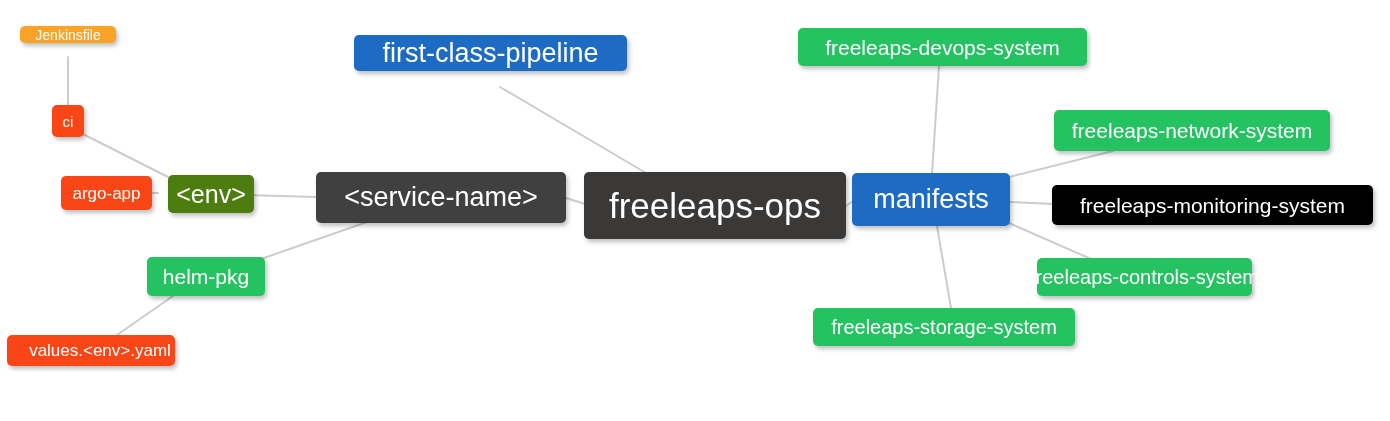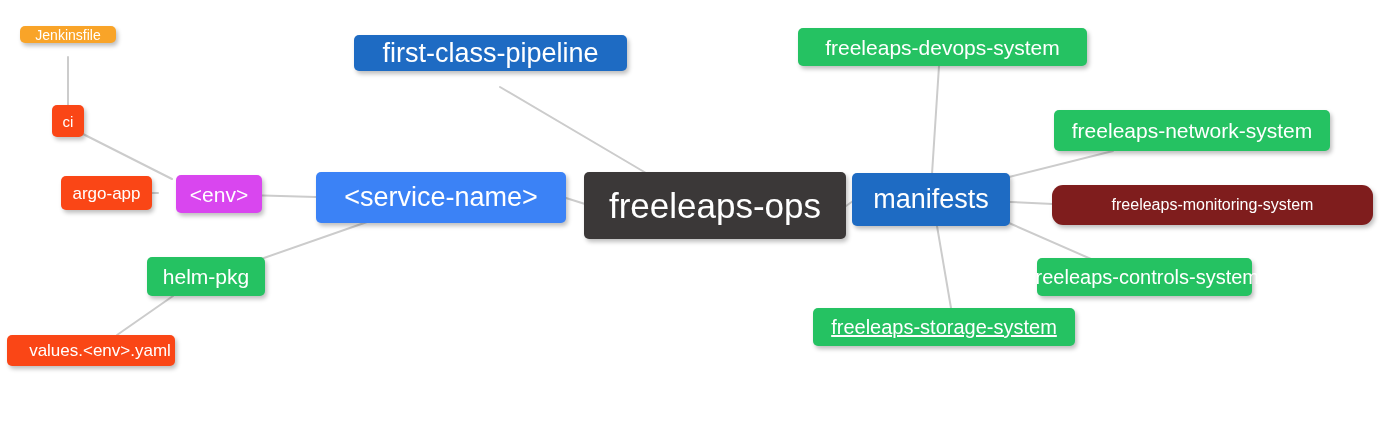--- a/index.html
+++ b/index.html
@@ -54,26 +54,26 @@
       <line x1="932" y1="174" x2="939" y2="66" stroke="#cccccc" stroke-width="2" stroke-linecap="round"></line>
       <line x1="1009" y1="177" x2="1113" y2="151" stroke="#cccccc" stroke-width="2" stroke-linecap="round"></line>
       <line x1="1010" y1="202" x2="1053" y2="204" stroke="#cccccc" stroke-width="2" stroke-linecap="round"></line>
       <line x1="1009" y1="223" x2="1091" y2="259" stroke="#cccccc" stroke-width="2" stroke-linecap="round"></line>
       <line x1="937" y1="226" x2="951" y2="308" stroke="#cccccc" stroke-width="2" stroke-linecap="round"></line>
     </svg>
   <div id="node-layer">
       <div class="node" style="left: 20px; top: 26px; width: 96px; height: 17px; font-size: 14px; background: rgb(249, 164, 40); color: rgb(255, 255, 255);">Jenkinsfile</div>
       <div class="node" style="left: 52px; top: 105px; width: 32px; height: 32px; font-size: 15px; background: rgb(250, 70, 22); color: rgb(255, 255, 255);">ci</div>
       <div class="node" style="left: 31px; top: 176px; width: 91px; height: 34px; font-size: 17px; background: rgb(250, 70, 22); color: rgb(255, 255, 255); margin-left: 30px;">argo-app</div>
-      <div class="node" style="left: 176px; top: 175px; width: 86px; height: 38px; font-size: 21px; background: #d946ef; color: rgb(255, 255, 255);">&lt;env&gt;</div>
+      <div class="node" style="left: 168px; top: 175px; width: 86px; height: 38px; font-size: 25px; background: #4d7c0f; color: rgb(255, 255, 255);">&lt;env&gt;</div>
       <div class="node" style="left: 147px; top: 257px; width: 118px; height: 39px; font-size: 21px; background: rgb(37, 194, 98); color: rgb(255, 255, 255);">helm-pkg</div>
       <div class="node" style="left: 7px; top: 335px; width: 168px; height: 31px; font-size: 17px; background: rgb(250, 70, 22); color: rgb(255, 255, 255); padding-left: 18px;">values.&lt;env&gt;.yaml</div>
       <div class="node" style="left: 314px; top: 35px; width: 273px; height: 36px; font-size: 27px; background: rgb(30, 107, 195); color: rgb(255, 255, 255); margin-left: 40px;">first-class-pipeline</div>
-      <div class="node" style="left: 316px; top: 172px; width: 250px; height: 51px; font-size: 27px; background: #3b82f6; color: rgb(255, 255, 255);">&lt;service-name&gt;</div>
+      <div class="node" style="left: 316px; top: 172px; width: 250px; height: 51px; font-size: 27px; background: #404040; color: rgb(255, 255, 255);">&lt;service-name&gt;</div>
       <div class="node" style="left: 584px; top: 172px; width: 262px; height: 67px; font-size: 35px; background: rgb(59, 56, 56); color: rgb(255, 255, 255);">freeleaps-ops</div>
       <div class="node" style="left: 852px; top: 173px; width: 158px; height: 53px; font-size: 27px; background: rgb(30, 107, 195); color: rgb(255, 255, 255);">manifests</div>
       <div class="node" style="left: 798px; top: 28px; width: 289px; height: 38px; font-size: 21px; background: rgb(37, 194, 98); color: rgb(255, 255, 255);">freeleaps-devops-system</div>
       <div class="node" style="left: 1054px; top: 110px; width: 276px; height: 41px; font-size: 21px; background: rgb(37, 194, 98); color: rgb(255, 255, 255);">freeleaps-network-system</div>
-      <div class="node" style="left: 1052px; top: 185px; width: 321px; height: 40px; font-size: 16px; background: #7f1d1d; color: rgb(255, 255, 255); border-radius: 11px;">freeleaps-monitoring-system</div>
+      <div class="node" style="left: 1052px; top: 185px; width: 321px; height: 40px; font-size: 21px; background: #000000; color: rgb(255, 255, 255);">freeleaps-monitoring-system</div>
       <div class="node" style="left: 1037px; top: 258px; width: 215px; height: 38px; font-size: 20px; background: rgb(37, 194, 98); color: rgb(255, 255, 255);">freeleaps-controls-system</div>
-      <div class="node" style="left: 813px; top: 308px; width: 262px; height: 38px; font-size: 20px; background: rgb(37, 194, 98); color: rgb(255, 255, 255); text-decoration: underline;">freeleaps-storage-system</div>
+      <div class="node" style="left: 813px; top: 308px; width: 262px; height: 38px; font-size: 20px; background: rgb(37, 194, 98); color: rgb(255, 255, 255);">freeleaps-storage-system</div>
     </div>
 </div>
 
 </body></html>

